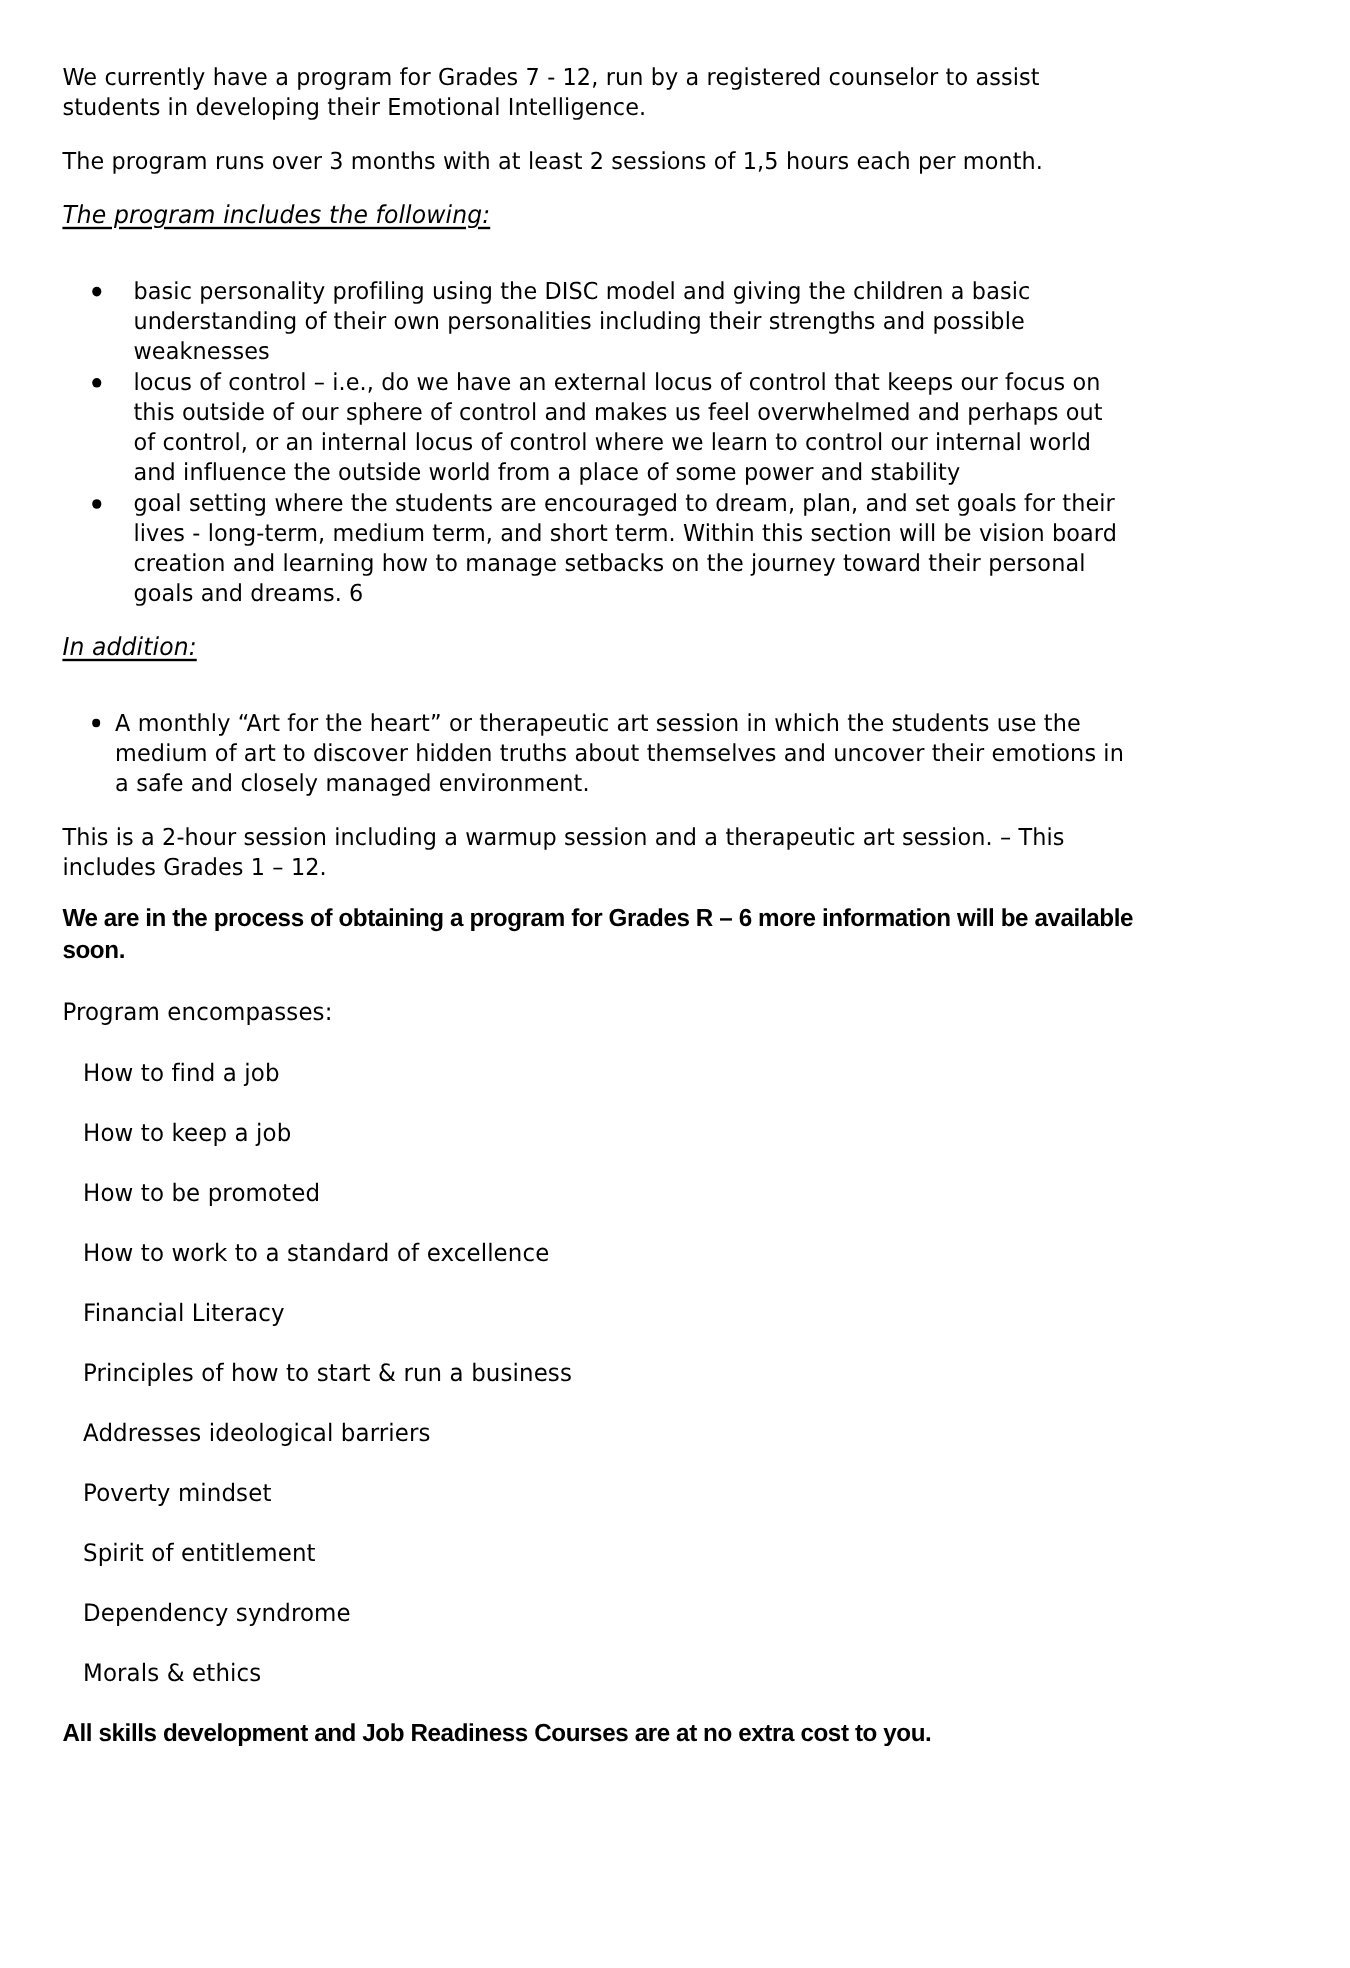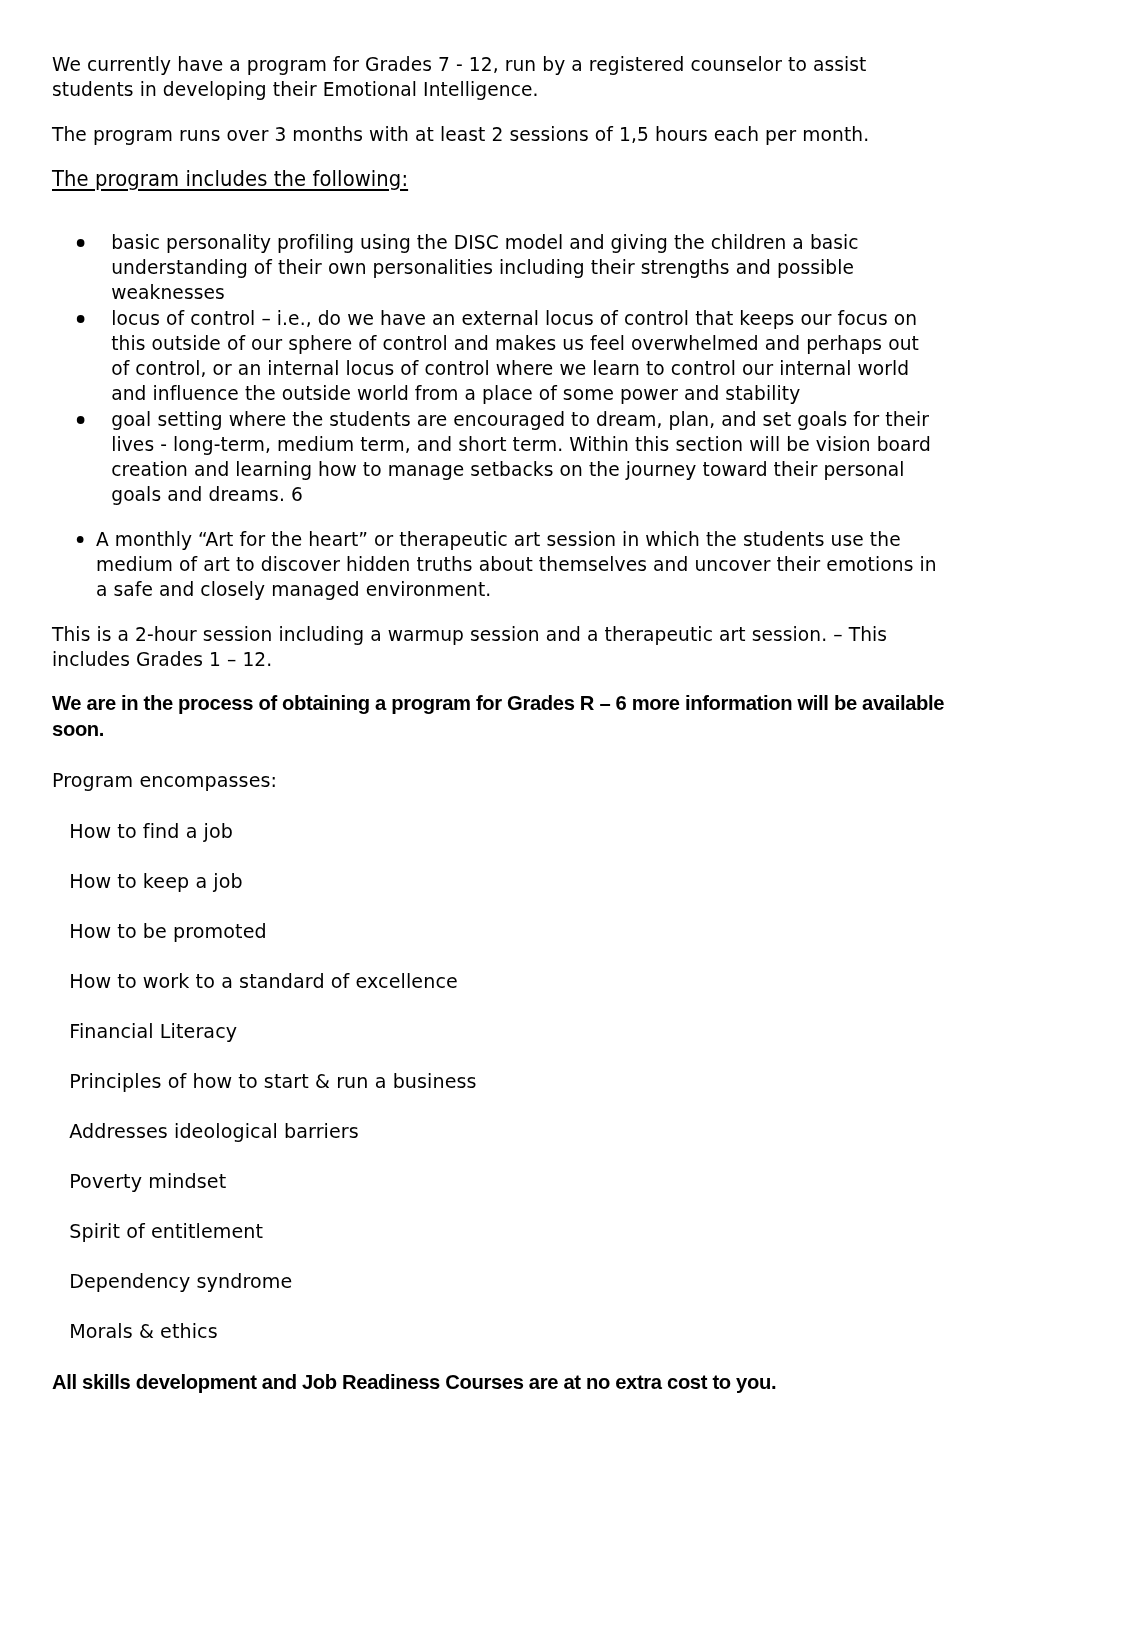--- a/index.html
+++ b/index.html
@@ -45,20 +45,21 @@
 
   .underline-head {
     text-decoration: underline;
     text-underline-offset: 3px;
     margin: 0 0 20px 0;
     display: inline-block;
   }
 
   .head-wrap {
     margin: 0 0 18px 0;
+    font-style: italic;
   }
 
   
   ul.bullets {
     list-style: none;
     margin: 0 0 20px 0;
     padding: 0;
   }
 
   ul.bullets li {
@@ -155,20 +156,23 @@
     <li>
       <span class="dot"></span>
       <span>locus of control – i.e., do we have an external locus of control that keeps our focus on this outside of our sphere of control and makes us feel overwhelmed and perhaps out of control, or an internal locus of control where we learn to control our internal world and influence the outside world from a place of some power and stability</span>
     </li>
     <li>
       <span class="dot"></span>
       <span>goal setting where the students are encouraged to dream, plan, and set goals for their lives - long-term, medium term, and short term. Within this section will be vision board creation and learning how to manage setbacks on the journey toward their personal goals and dreams. 6</span>
     </li>
   </ul>
 
+  <div class="head-wrap">
+    <span class="hand underline-head sect-head">In addition:</span>
+  </div>
 
   <ul class="bullets close hand">
     <li>
       <span class="dot"></span>
       <span>A monthly “Art for the heart” or therapeutic art session in which the students use the medium of art to discover hidden truths about themselves and uncover their emotions in a safe and closely managed environment.</span>
     </li>
   </ul>
 
   <p class="hand para tight">This is a 2-hour session including a warmup session and a therapeutic art session. – This includes Grades 1 – 12.</p>
 

